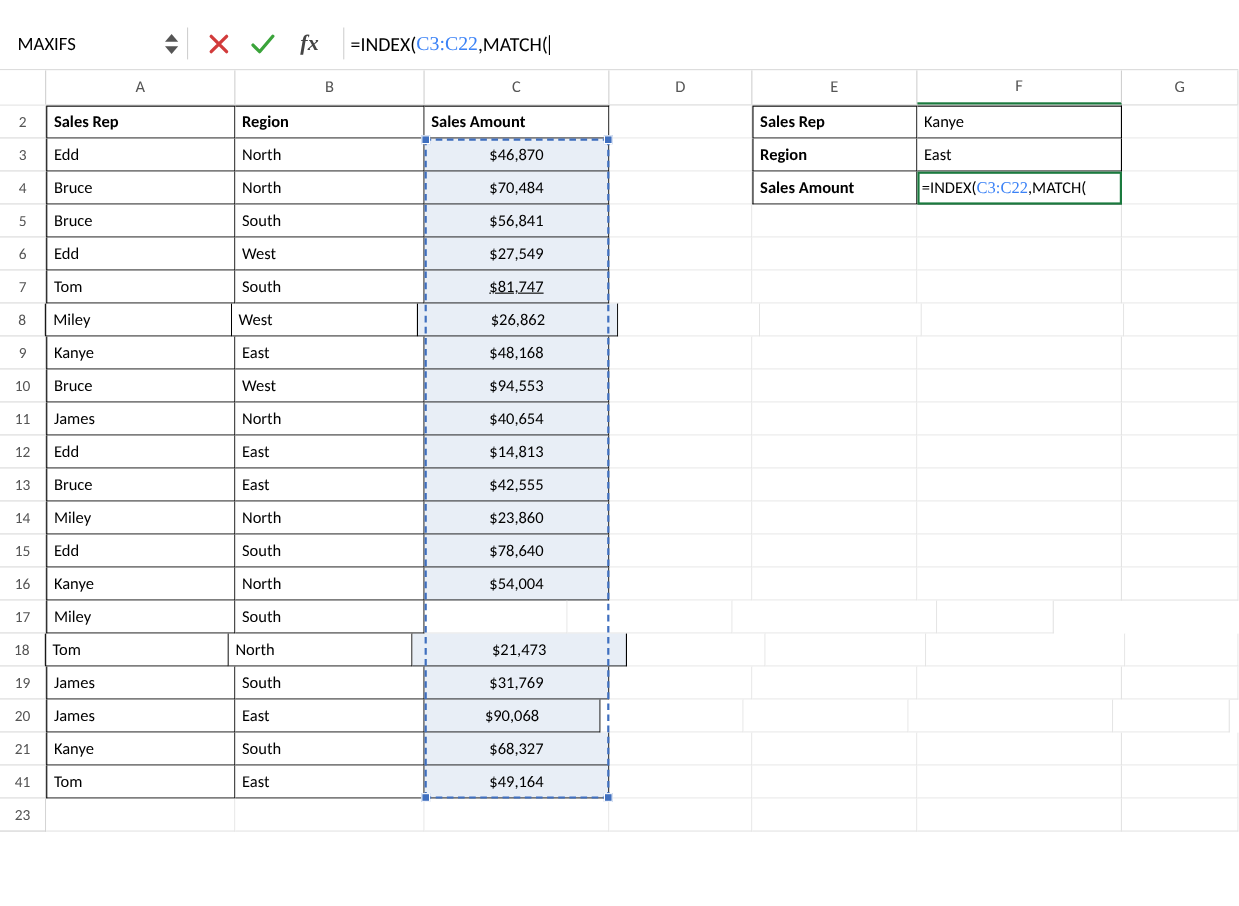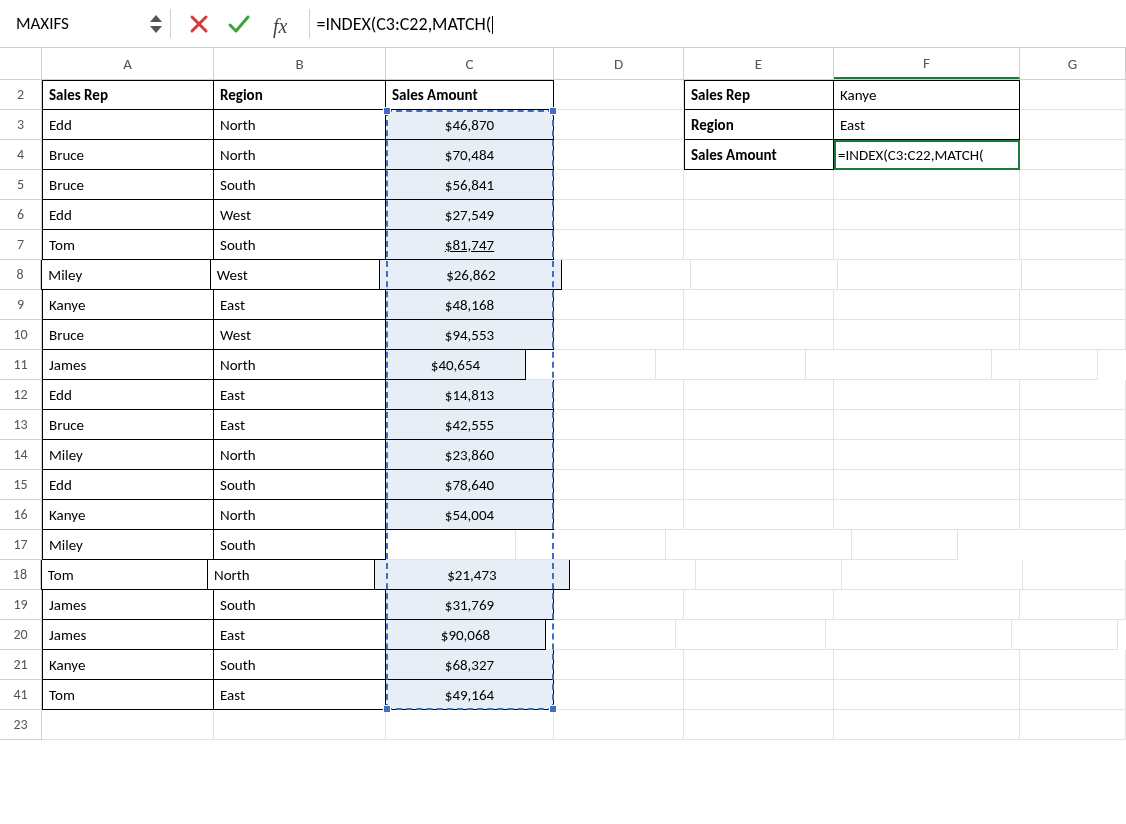--- a/index.html
+++ b/index.html
@@ -14,20 +14,21 @@
       position: relative;
     }
     
     .formula-bar {
       display: flex;
       align-items: center;
       height: 48px;
       border-bottom: 1px solid #cfcfcf;
       background: #fff;
       padding: 0 0 0 2px;
+      margin-top: 16px;
     }
     .name-box-wrap {
       display: flex;
       align-items: stretch;
       height: 100%;
       width: 168px;
       padding: 6px 6px;
       gap: 4px;
     }
     .name-box {
@@ -55,23 +56,24 @@
     .spin-up { border-bottom: 7px solid #555; }
     .spin-down { border-top: 7px solid #555; margin-top: 2px; }
     .fb-sep {
       width: 1px;
       background: #d0d0d0;
       height: 60%;
       align-self: center;
     }
     .fb-icons {
       display: flex;
-      align-items: flex-end;
+      align-items: center;
       gap: 12px;
       padding: 0 14px;
+      font-weight: bold;
     }
     .fb-icon {
       display: inline-flex;
       align-items: center;
       justify-content: center;
       width: 28px;
       height: 28px;
       cursor: pointer;
     }
     .fx-label {
@@ -84,21 +86,21 @@
     }
     .formula-input {
       flex: 1;
       font-size: 18px;
       padding: 4px 6px;
       color: #000;
       height: 100%;
       display: flex;
       align-items: center;
     }
-    .tok-blue { color: #000000; }
+    .tok-blue { color: #3b82f6; font-family: Liberation Serif, serif; }
     .tok-black { color: #000; }
     .formula-caret::after {
       content: "";
       display: inline-block;
       width: 1px;
       height: 18px;
       background: #000;
       margin-left: 1px;
       vertical-align: middle;
     }
@@ -346,21 +348,21 @@
         <div class="cell col-C center sel-blue bblack rblack" style="width: 168px;">$94,553</div>
         <div class="cell col-D" style="width: 130px;"></div>
         <div class="cell col-E" style="width: 150px;"></div>
         <div class="cell col-F" style="width: 186px;"></div>
         <div class="cell col-G" style="width: 106px;"></div>
       </div>
       <div class="row">
         <div class="rowh">11</div>
         <div class="cell col-A lblack bblack rblack" style="width: 172px;">James</div>
         <div class="cell col-B bblack rblack" style="width: 172px;">North</div>
-        <div class="cell col-C center sel-blue bblack rblack" style="width: 140px;">$40,654</div>
+        <div class="cell col-C center sel-blue bblack rblack" style="width: 168px;">$40,654</div>
         <div class="cell col-D" style="width: 130px;"></div>
         <div class="cell col-E" style="width: 150px;"></div>
         <div class="cell col-F" style="width: 186px;"></div>
         <div class="cell col-G" style="width: 106px;"></div>
       </div>
       <div class="row">
         <div class="rowh">12</div>
         <div class="cell col-A lblack bblack rblack" style="width: 172px;">Edd</div>
         <div class="cell col-B bblack rblack" style="width: 172px;">East</div>
         <div class="cell col-C center sel-blue bblack rblack" style="width: 168px;">$14,813</div>

